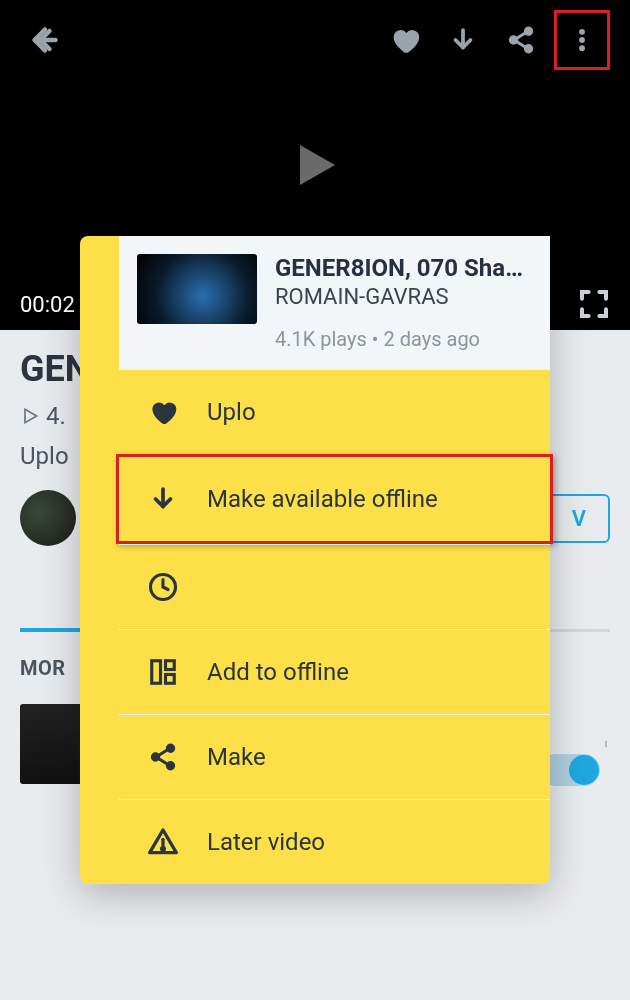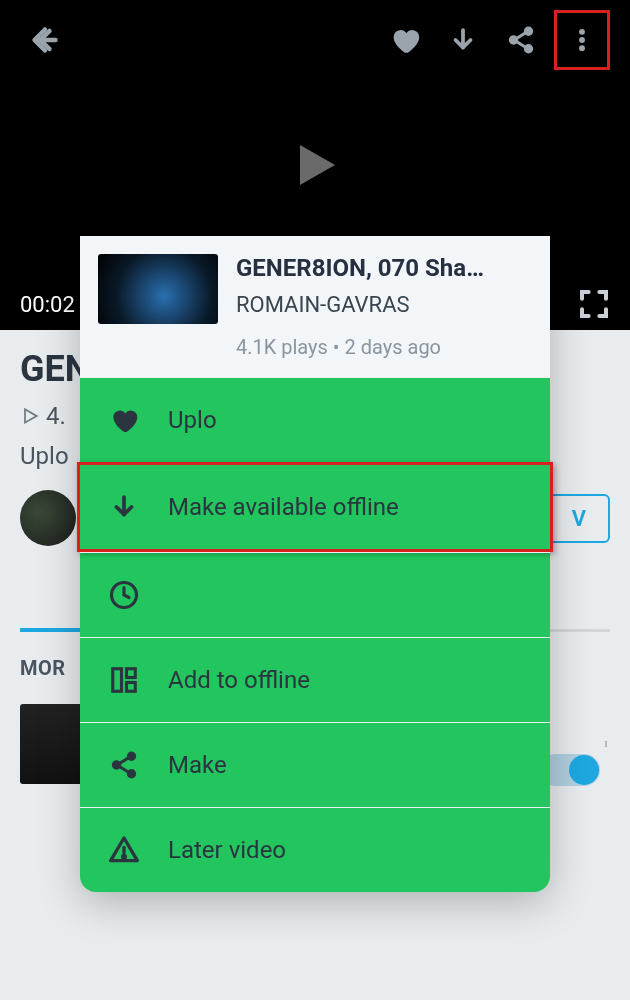--- a/index.html
+++ b/index.html
@@ -26,26 +26,26 @@
     .tab-row { display: flex; border-bottom: 3px solid #d0d6da; margin-top: 30px; }
     .tab { padding: 14px 0; font-size: 20px; font-weight: 600; color: #7a8893; flex: 1; text-align: center; }
     .tab.active { color: #1ea7e0; border-bottom: 4px solid #1ea7e0; margin-bottom: -3px; }
     .more-label { font-size: 20px; font-weight: 700; color: #4a5560; margin-top: 24px; letter-spacing: 0.5px; }
     .toggle { width: 60px; height: 32px; background: #b0cfe0; border-radius: 16px; position: absolute; right: 30px; top: 754px; display: flex; align-items: center; }
     .toggle-knob { width: 30px; height: 30px; background: #1ea7e0; border-radius: 50%; margin-left: auto; margin-right: 1px; }
     .vid-thumb-row { display: flex; align-items: center; gap: 14px; margin-top: 24px; }
     .vid-thumb { width: 130px; height: 80px; background: linear-gradient(#222, #111); border-radius: 3px; }
     .row-dots { margin-left: auto; color: #9aa4ad; font-size: 30px; }
 
-    .sheet { position: absolute; left: 80px; right: 80px; top: 236px; background: #22c55e; border-radius: 16px; box-shadow: 0 10px 40px rgba(0,0,0,.25); }
+    .sheet { position: absolute; left: 80px; right: 80px; top: 236px; background: #fde047; border-radius: 8px; box-shadow: 0 10px 40px rgba(0,0,0,.25); padding-left: 39px; }
     .sheet-header { background: #f3f6f9; padding: 18px; display: flex; gap: 18px; align-items: flex-start; }
     .sheet-thumb { width: 120px; height: 70px; background: radial-gradient(circle at 55% 60%, #2a6fb0, #0a1a2a 60%, #000); border-radius: 3px; flex: none; }
     .sheet-title-block { flex: 1; min-width: 0; }
     .sheet-title { font-size: 24px; font-weight: 700; color: #273040; white-space: nowrap; overflow: hidden; text-overflow: ellipsis; }
-    .sheet-author { font-size: 22px; color: #3a4550; margin-top: 10px; }
+    .sheet-author { font-size: 22px; color: #3a4550; margin-top: 2px; }
     .sheet-meta { font-size: 20px; color: #8a95a0; margin-top: 18px; }
 
     .menu-item { display: flex; align-items: center; gap: 28px; padding: 26px 28px; border-top: 1px solid #eef1f3; }
     .menu-item:first-of-type { border-top: none; }
     .menu-icon { width: 32px; height: 32px; flex: none; display: flex; align-items: center; justify-content: center; }
     .menu-label { font-size: 24px; color: #2a3540; }
     .highlight-item { border: 3px solid #d82020; box-shadow: 2px 2px 6px rgba(0,0,0,.3); margin: 0 -3px; }
 
     svg { display: block; }
   </style>

